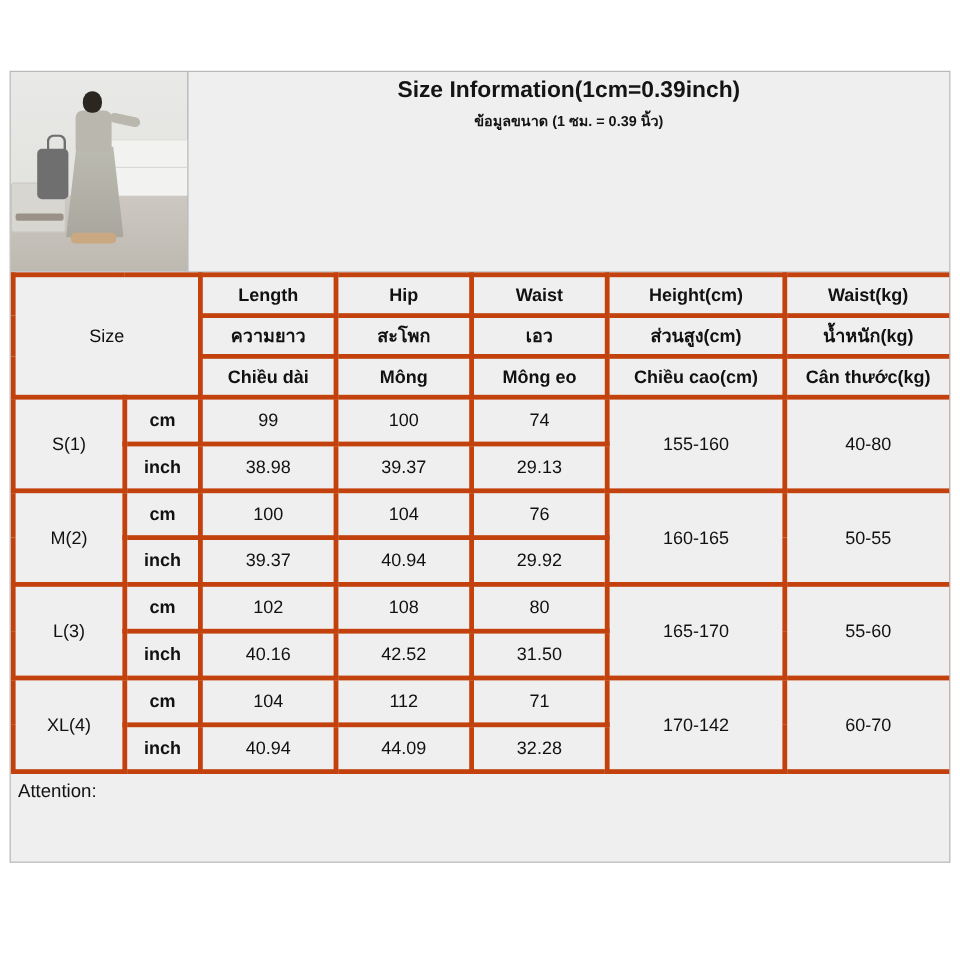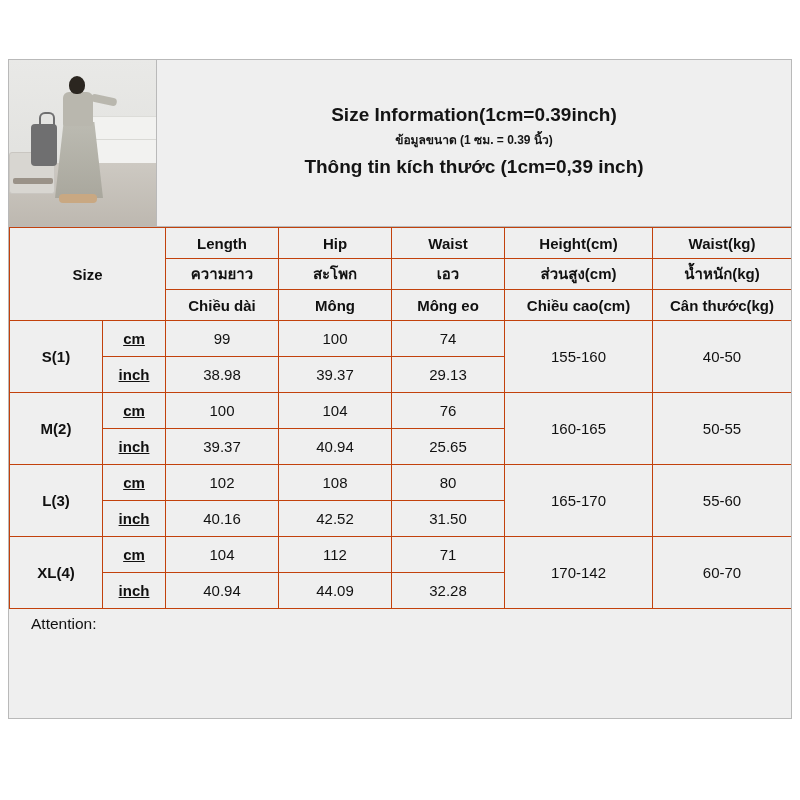--- a/index.html
+++ b/index.html
@@ -100,21 +100,20 @@
     content:""; position:absolute; left:8px; top:-12px; width:12px; height:14px;
     border:2px solid #6f6f70; border-bottom:none; border-radius:6px 6px 0 0;
   }
 
   .titlebox {
     flex: 1 1 auto;
     background: #efefef;
     display: flex;
     flex-direction: column;
     align-items: center;
-    justify-content: center;
     gap: 6px;
     padding: 4px 10px 8px 10px;
     box-sizing: border-box;
   }
   .titlebox .t {
     font-weight: bold;
     font-size: 19px;
     color: #141414;
     line-height: 1.28;
     text-align: center;
@@ -123,54 +122,53 @@
   .titlebox .t.th { font-size: 12px; }
   .titlebox .t.vi { font-size: 19px; }
 
   
   table.size {
     border-collapse: collapse;
     width: 100%;
     table-layout: fixed;
   }
   table.size td {
-    border: 1px solid #c2410c;
+    border: 4px solid #c2410c;
     text-align: center;
     vertical-align: middle;
     background: #efefef;
     font-size: 15px;
     color: #111;
     padding: 0;
   }
   .colh { font-weight: bold; font-size: 15px; height: 30px; }
   .sizecell {
-    font-weight: bold;
+    font-weight: normal;
     font-size: 21px;
   }
-  .unitcell { font-weight: bold; font-size: 14px; text-decoration: underline; }
+  .unitcell { font-weight: bold; font-size: 14px; }
   .valcell { font-size: 16px; }
   .rangecell { font-size: 16px; }
 
   
   col.c1 { width: 93px; }
   col.c2 { width: 63px; }
   col.c3 { width: 113px; }
   col.c4 { width: 113px; }
   col.c5 { width: 113px; }
   col.c6 { width: 148px; }
   col.c7 { width: 139px; }
 
   
   .attention {
     padding: 4px 6px 0 6px;
     font-size: 15.5px;
     line-height: 1.42;
     color: #111;
     background: #efefef;
-    margin-left: 16px;
   }
   .attention div { white-space: pre-wrap; }
 </style>
 </head>
 <body>
 
 <div class="page">
   <div class="card">
 
     <div class="header">
@@ -183,21 +181,20 @@
         <div class="ph-bag"></div>
         <div class="ph-pants"></div>
         <div class="ph-person-top"></div>
         <div class="ph-person-arm"></div>
         <div class="ph-person-head"></div>
         <div class="ph-shoe"></div>
       </div>
       <div class="titlebox">
         <div class="t en">Size Information(1cm=0.39inch)</div>
         <div class="t th">ข้อมูลขนาด (1 ซม. = 0.39 นิ้ว)</div>
-        <div class="t vi">Thông tin kích thước (1cm=0,39 inch)</div>
       </div>
     </div>
 
     <table class="size">
       <colgroup>
         <col class="c1">
           <col class="c2">
           <col class="c3">
           <col class="c4">
           <col class="c5">
@@ -228,21 +225,21 @@
           <td class="colh">Cân thước(kg)</td>
         </tr>
 
         <tr>
           <td class="sizecell" rowspan="2">S(1)</td>
           <td class="unitcell" style="height:35px">cm</td>
           <td class="valcell">99</td>
           <td class="valcell">100</td>
           <td class="valcell">74</td>
           <td class="rangecell" rowspan="2">155-160</td>
-          <td class="rangecell" rowspan="2">40-50</td>
+          <td class="rangecell" rowspan="2">40-80</td>
         </tr>
         <tr>
           <td class="unitcell" style="height:35px">inch</td>
           <td class="valcell">38.98</td>
           <td class="valcell">39.37</td>
           <td class="valcell">29.13</td>
         </tr>
 
         <tr>
           <td class="sizecell" rowspan="2">M(2)</td>
@@ -250,21 +247,21 @@
           <td class="valcell">100</td>
           <td class="valcell">104</td>
           <td class="valcell">76</td>
           <td class="rangecell" rowspan="2">160-165</td>
           <td class="rangecell" rowspan="2">50-55</td>
         </tr>
         <tr>
           <td class="unitcell" style="height:35px">inch</td>
           <td class="valcell">39.37</td>
           <td class="valcell">40.94</td>
-          <td class="valcell">25.65</td>
+          <td class="valcell">29.92</td>
         </tr>
 
         <tr>
           <td class="sizecell" rowspan="2">L(3)</td>
           <td class="unitcell" style="height:35px">cm</td>
           <td class="valcell">102</td>
           <td class="valcell">108</td>
           <td class="valcell">80</td>
           <td class="rangecell" rowspan="2">165-170</td>
           <td class="rangecell" rowspan="2">55-60</td>

